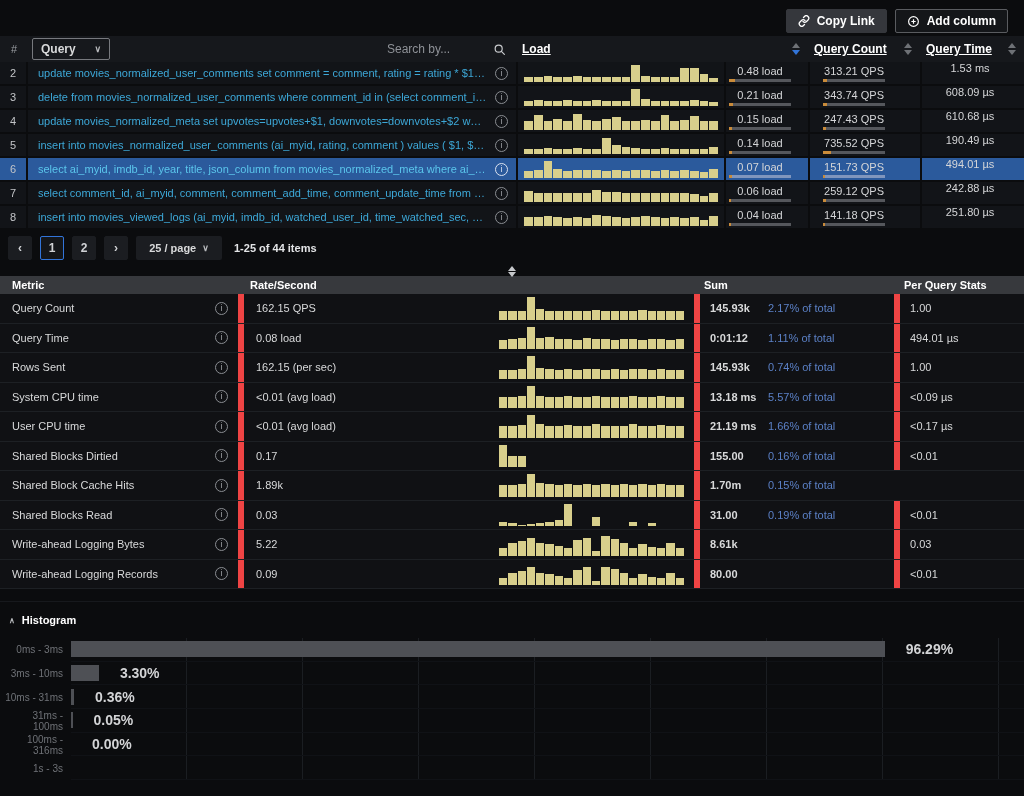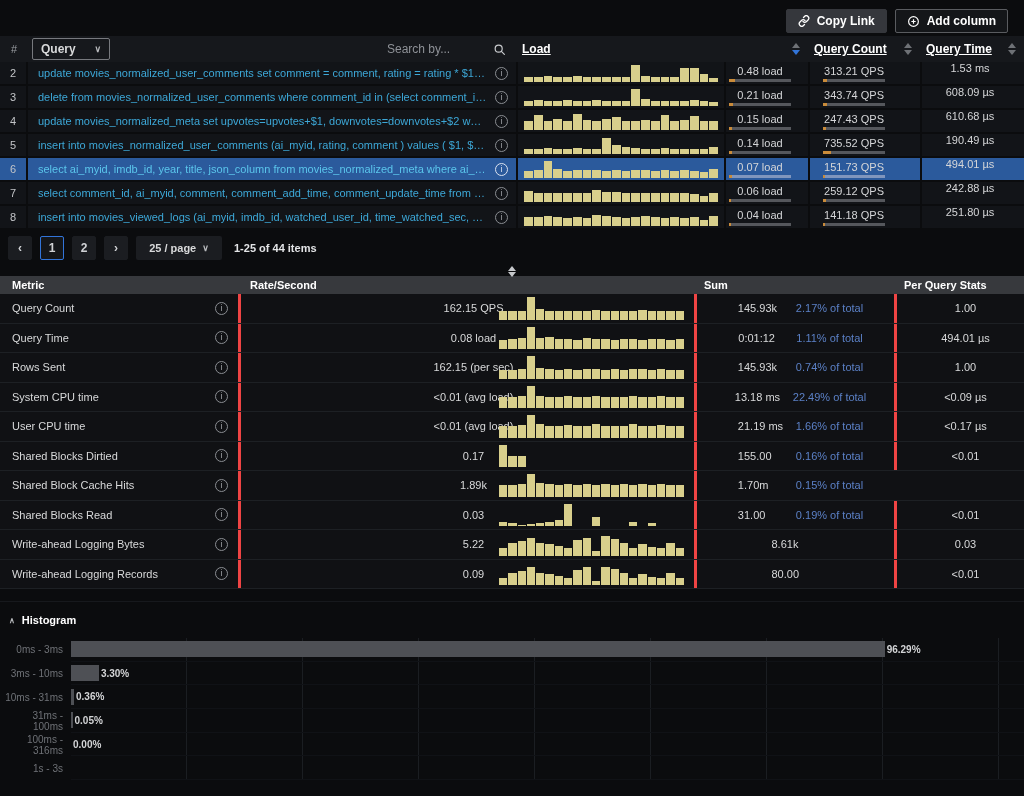--- a/index.html
+++ b/index.html
@@ -74,39 +74,39 @@
   .splitter { height:10px; display:flex; align-items:center; justify-content:center; cursor:row-resize; }
   .splitter .sort { gap:1px; } .splitter .up{ border-bottom-color:#c6c8cb; } .splitter .down{ border-top-color:#c6c8cb; }
 
   
   .mhead { display:flex; height:18px; background:#37393d; font-size:11px; font-weight:700; color:#fff; align-items:center; }
   .m-label { width:238px; flex:none; display:flex; align-items:center; padding:0 10px 0 12px; }
   .m-rate { width:456px; flex:none; display:flex; align-items:center; padding-left:12px; position:relative; }
   .m-sum { width:200px; flex:none; display:flex; align-items:center; padding-left:10px; }
   .m-pqs { flex:1; display:flex; align-items:center; padding-left:10px; }
   .mrow { display:flex; height:29.5px; background:#101114; border-bottom:1px solid #1d2024; font-size:11px; }
-  .mrow .m-rate, .mrow .m-sum, .mrow .m-pqs { border-left:3px solid #ef4444;justify-content:center; }
+  .mrow .m-rate, .mrow .m-sum, .mrow .m-pqs { border-left:6px solid #ef4444; }
   .mrow .m-label span:first-child { flex:1; color:#d8d9da; }
   .m-spark { position:absolute; right:10px; top:3px; bottom:3px; width:185px; height:auto; }
-  .sumv { font-weight:400; width:58px; flex:none; }
+  .sumv { font-weight:700; width:58px; flex:none; }
   .pct { color:#5b80c6; cursor:pointer; }
 
   
   .hist { margin-top:12px; border-top:1px solid #17191d; padding-top:8px; }
   .hist-title { display:flex; align-items:center; gap:7px; padding-left:9px; height:20px;
     font-size:11px; font-weight:700; color:#fff; cursor:pointer; }
   .caret { color:#b4b6b9; font-size:8px; }
   .hist-chart { margin-top:8px; }
   .hist-row { display:flex; align-items:center; height:23.7px; }
   .hist-label { width:63px; flex:none; text-align:right; font-size:10px; color:#6f7277; margin-right:8px; }
   .hist-bararea { flex:1; align-self:stretch; display:flex; align-items:center; position:relative;
     background:repeating-linear-gradient(90deg, transparent 0 115px, #1b1e22 115px 116px);
     border-bottom:1px solid #101216; }
   .hist-bar { height:16px; background:#4e5055; flex:none; }
-  .hist-pct { font-size:10px; font-weight:700; color:#d3d4d6; margin-left:2px; }
+  .hist-pct { font-size:14px; font-weight:700; color:#d3d4d6; margin-left:21px; }
 
   svg { display:block; }
 </style>
 </head>
 <body>
 
 <div class="app">
 
   <div class="topbar">
     <div class="btn copy">
@@ -685,21 +685,21 @@
             <div class="sbar" style="height: 55%;"></div>
             <div class="sbar" style="height: 50%;"></div>
             <div class="sbar" style="height: 48%;"></div>
             <div class="sbar" style="height: 52%;"></div>
             <div class="sbar" style="height: 48%;"></div>
             <div class="sbar" style="height: 50%;"></div>
           </div>
     </div>
     <div class="m-sum">
       <span class="sumv">13.18 ms</span>
-      <span class="pct">22.49% of total</span>
+      <span class="pct">5.57% of total</span>
     </div>
     <div class="m-pqs">&lt;0.09 µs</div>
   </div>
 
   <div class="mrow">
     <div class="m-label">
       <span>User CPU time</span>
       <span class="info">i</span>
     </div>
     <div class="m-rate">

